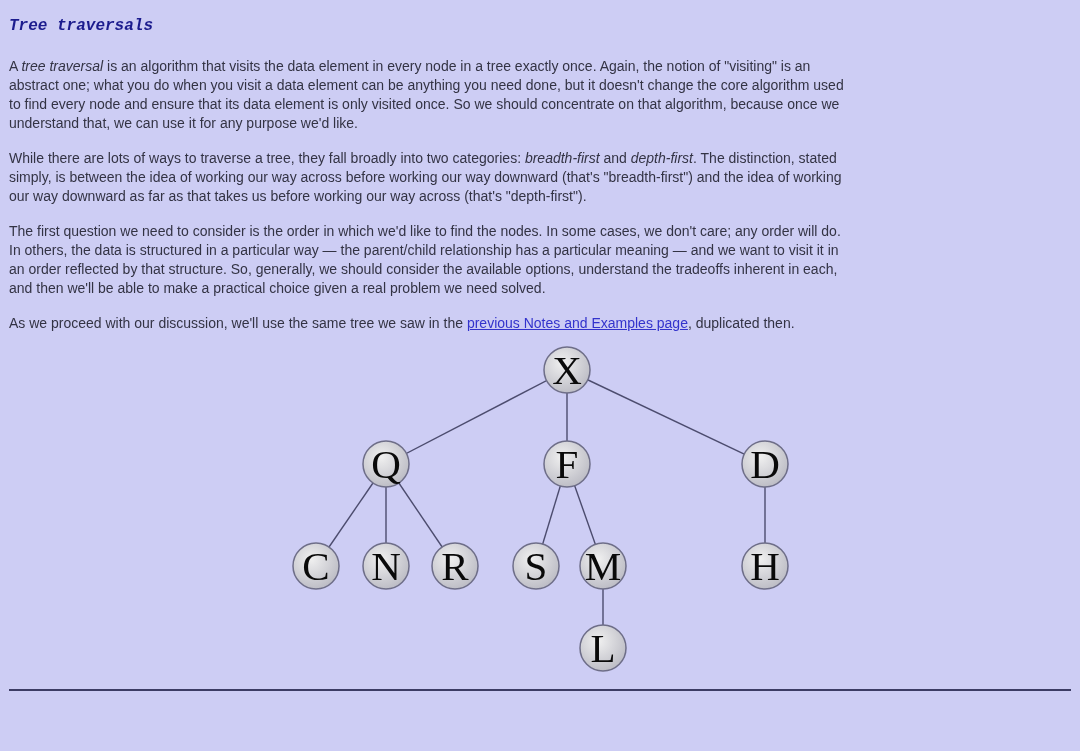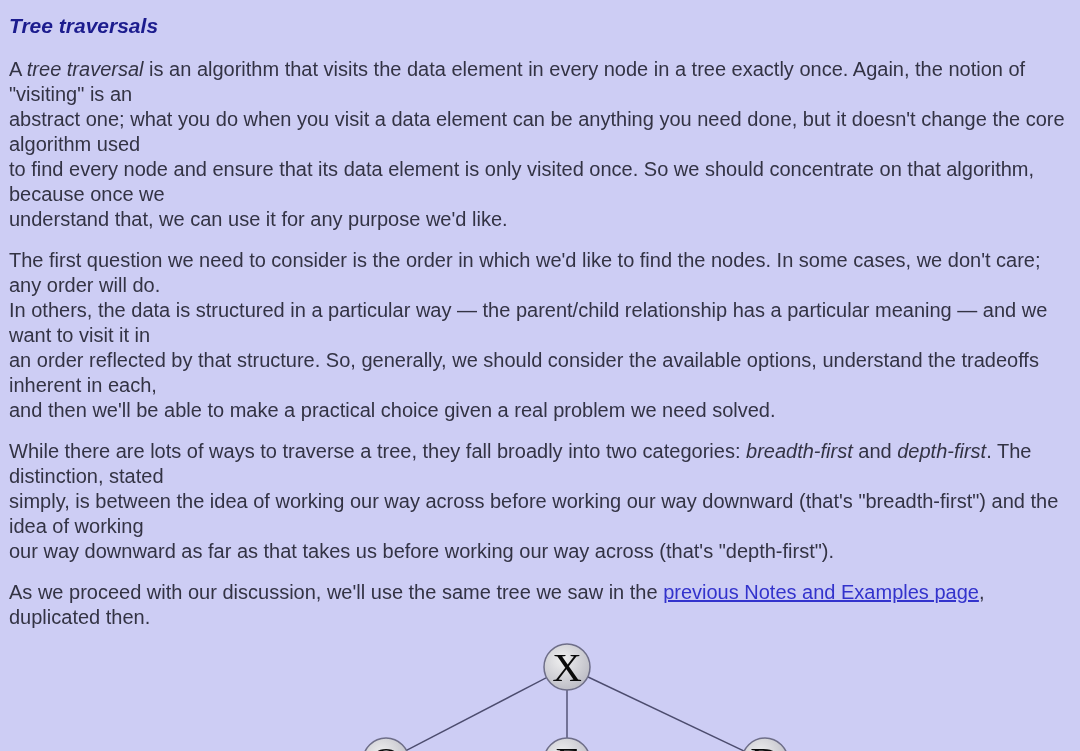--- a/index.html
+++ b/index.html
@@ -9,25 +9,25 @@
   *{box-sizing:border-box;}
   html,body{margin:0;padding:0;}
   body{
     width:1080px;height:751px;overflow:hidden;
     background:var(--bg);
     font-family:"Liberation Sans","DejaVu Sans",sans-serif;
     color:var(--text);
   }
   .page{padding:0 9px;}
   h1{
-    font-size:21px;line-height:30px;font-weight:bold;font-style:italic;
-    color:var(--heading);margin:11px 0 0;
+    font-size:16px;line-height:30px;font-weight:bold;font-style:italic;
+    color:var(--heading);margin:11px 0 0;font-family:Liberation Mono, monospace;
   }
   p{
-    font-size:20px;line-height:25px;margin:16px 0 0;
+    font-size:14px;line-height:19px;margin:16px 0 0;
     white-space:pre-line;
   }
   p em{font-style:italic;}
   p a{color:var(--link);cursor:pointer;}
   .tree-figure{
     margin:10px -9px 0;width:1080px;height:332px;position:relative;
   }
   .tree-figure svg{position:absolute;left:0;top:0;}
   .edge{stroke:var(--edge);stroke-width:1.4;}
   .tree-node-circle{fill:url(#nodeGrad);stroke:var(--node-stroke);stroke-width:1.5;}
@@ -44,27 +44,27 @@
 <body>
 
 <div class="page">
   <h1>Tree traversals</h1>
 
   <section id="content">
       <p><span>A </span><em>tree traversal</em><span> is an algorithm that visits the data element in every node in a tree exactly once. Again, the notion of "visiting" is an
 abstract one; what you do when you visit a data element can be anything you need done, but it doesn't change the core algorithm used
 to find every node and ensure that its data element is only visited once. So we should concentrate on that algorithm, because once we
 understand that, we can use it for any purpose we'd like.</span></p>
+      <p><span>While there are lots of ways to traverse a tree, they fall broadly into two categories: </span><em>breadth-first</em><span> and </span><em>depth-first</em><span>. The distinction, stated
+simply, is between the idea of working our way across before working our way downward (that's "breadth-first") and the idea of working
+our way downward as far as that takes us before working our way across (that's "depth-first").</span></p>
       <p><span>The first question we need to consider is the order in which we'd like to find the nodes. In some cases, we don't care; any order will do.
 In others, the data is structured in a particular way — the parent/child relationship has a particular meaning — and we want to visit it in
 an order reflected by that structure. So, generally, we should consider the available options, understand the tradeoffs inherent in each,
 and then we'll be able to make a practical choice given a real problem we need solved.</span></p>
-      <p><span>While there are lots of ways to traverse a tree, they fall broadly into two categories: </span><em>breadth-first</em><span> and </span><em>depth-first</em><span>. The distinction, stated
-simply, is between the idea of working our way across before working our way downward (that's "breadth-first") and the idea of working
-our way downward as far as that takes us before working our way across (that's "depth-first").</span></p>
       <p><span>As we proceed with our discussion, we'll use the same tree we saw in the </span><a href="#">previous Notes and Examples page</a><span>, duplicated then.</span></p>
     </section>
 
   <figure class="tree-figure">
     <svg id="tree-svg" width="1080" height="332" viewBox="0 0 1080 332" xmlns="http://www.w3.org/2000/svg">
       <defs>
         <radialGradient id="nodeGrad" cx="40%" cy="35%" r="78%">
           <stop id="g-stop1" offset="0%" stop-color="#f0f0f0"></stop>
           <stop id="g-stop2" offset="100%" stop-color="#b4b4be"></stop>
         </radialGradient>

